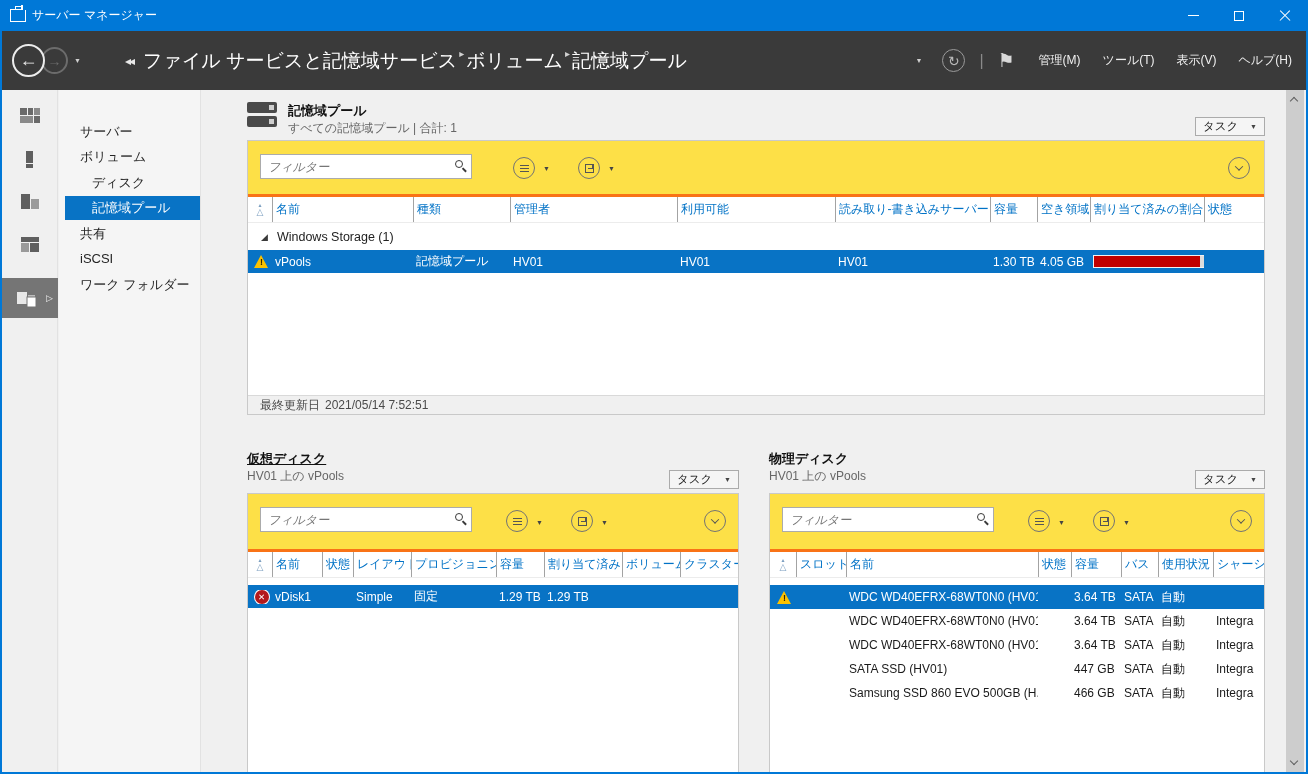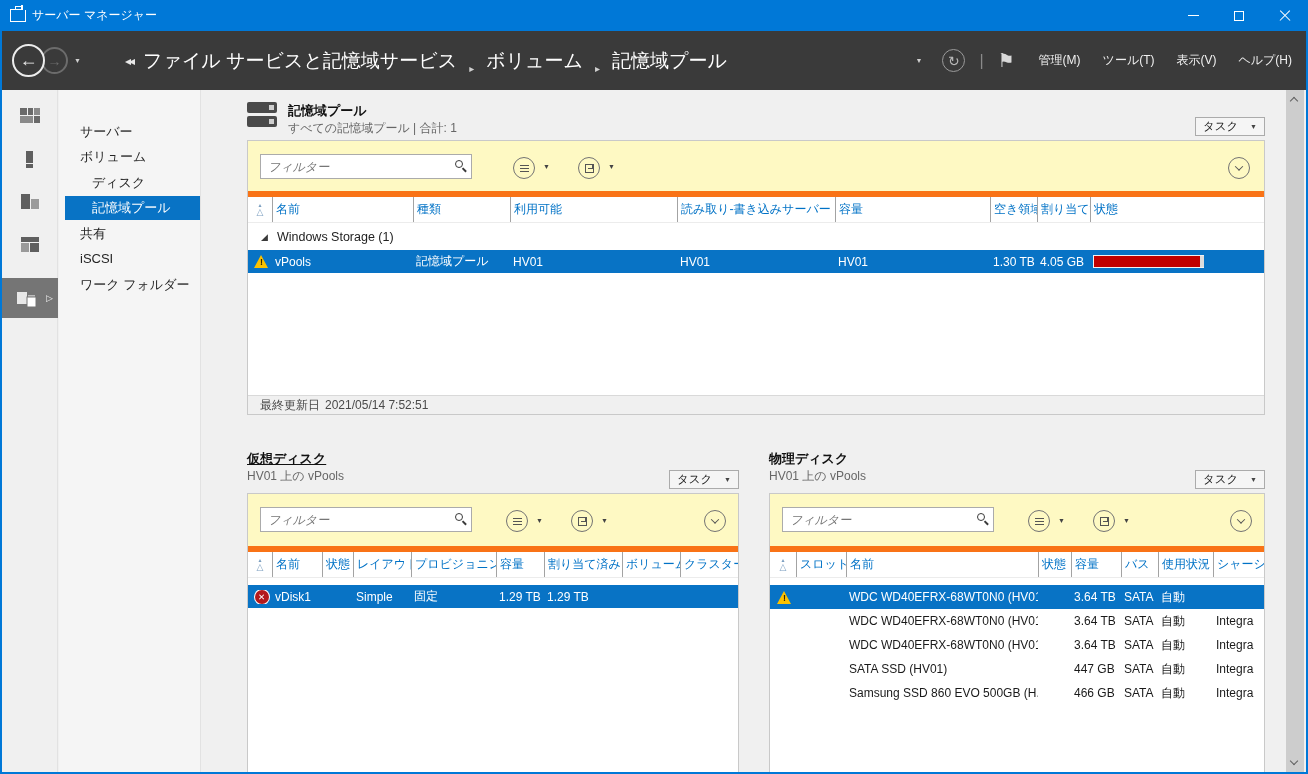--- a/index.html
+++ b/index.html
@@ -23,21 +23,21 @@
   .glyph-close::before { transform:rotate(45deg); } .glyph-close::after { transform:rotate(-45deg); }
 
   
   .cmdbar { position:absolute; left:-2px; top:31px; width:1308px; height:59px; background:#3a3a3a;
             display:flex; align-items:center; color:#fff; }
   .navcircle { border-radius:50%; display:flex; align-items:center; justify-content:center; }
   .back { width:33px; height:33px; border:2px solid #ececec; color:#ececec; font-size:18px; margin-left:12px; z-index:2; background:#3a3a3a; }
   .fwd { width:27px; height:27px; border:2px solid #6c6c6c; color:#6c6c6c; font-size:14px; margin-left:-4px; }
   .caret { font-size:7px; color:#cfcfcf; margin:0 6px; }
   .rewind { color:#e8e8e8; font-size:12px; letter-spacing:-2px; margin:0 10px 0 38px; }
-  .crumbs { font-size:19px; color:#fff; display:flex; align-items:flex-end; gap:12px; white-space:nowrap; }
+  .crumbs { font-size:19px; color:#fff; display:flex; align-items:flex-start; gap:2px; white-space:nowrap; }
   .crumb-sep { font-size:10px; color:#d0d0d0; }
   .cmd-right { margin-left:auto; display:flex; align-items:center; gap:14px; padding-right:16px; }
   .refresh { width:23px; height:23px; border:1px solid #9a9a9a; color:#b9b9b9; font-size:14px; }
   .vsep { color:#8a8a8a; font-size:16px; }
   .flag { font-size:19px; color:#d9d9d9; }
   .menu { display:flex; gap:22px; font-size:12px; color:#f0f0f0; margin-left:10px; }
 
   
   .strip { position:absolute; left:0; top:90px; width:56px; bottom:0; background:#f0f0f0; border-right:1px solid #e2e2e2; }
   .strip-item { width:56px; height:34px; display:flex; align-items:center; justify-content:center; margin-top:9px; }
@@ -51,21 +51,21 @@
   .nav-item.sel { background:#0873c5; color:#fff; }
 
   
   .content { position:absolute; left:218px; top:90px; width:1068px; height:682px; background:#f0f0f0; }
   .sec-title { position:absolute; font-size:13px; font-weight:bold; color:#111; }
   .sec-sub { position:absolute; font-size:12px; color:#666; }
   .tasks { position:absolute; width:70px; height:19px; background:#f5f5f5; border:1px solid #ababab;
            display:flex; align-items:center; justify-content:space-between; padding:0 7px; font-size:11.5px; color:#1a1a1a; }
   .tasks .caret { color:#444; margin:0; }
   .panel { position:absolute; background:#fff; border:1px solid #c9c9c9; overflow:hidden; }
-  .filterbar { background:#fef9c3; border-bottom:6px solid #f97316; position:relative; }
+  .filterbar { background:#fde047; border-bottom:3px solid #f97316; position:relative; }
   .finput { position:absolute; left:12px; top:13px; width:212px; height:25px; border:1px solid #ababab; background:#fff;
             font-size:12px; padding:0 24px 0 7px; font-family:inherit; }
   .finput::placeholder { font-style:italic; color:#767676; }
   .mag { position:absolute; width:8px; height:8px; border:1.5px solid #3a3a3a; border-radius:50%; }
   .mag::after { content:""; position:absolute; width:5px; height:1.5px; background:#3a3a3a; transform:rotate(45deg); left:6px; top:8px; }
   .circ { width:22px; height:22px; border:1px solid #737373; border-radius:50%; display:flex; align-items:center; justify-content:center; position:absolute; background:transparent; }
   .lines { width:9px; height:7px; background:repeating-linear-gradient(to bottom,#555 0 1px,transparent 1px 3px); }
   .floppy { width:9px; height:9px; border:1px solid #555; position:relative; }
   .floppy::after { content:""; position:absolute; left:2px; top:0; width:4px; height:3px; border-bottom:1px solid #555; border-right:1px solid #555; }
   .chev { display:inline-block; width:6px; height:6px; border-right:1.6px solid #555; border-bottom:1.6px solid #555; transform:rotate(45deg) translate(-1px,-1px); }
@@ -232,20 +232,21 @@
       </div>
       <div class="thead" style="grid-template-columns:24px 141px 97px 167px 158px 155px 47px 53px 114px 1fr;">
         <div>
             <span class="sort-ico">
               <span class="a1">▴</span>
               <span class="a2">△</span>
             </span>
           </div>
         <div>名前</div>
         <div>種類</div>
+        <div>管理者</div>
         <div>利用可能</div>
         <div>読み取り-書き込みサーバー</div>
         <div>容量</div>
         <div>空き領域</div>
         <div>割り当て済みの割合</div>
         <div>状態</div>
       </div>
       <div class="grouprow">
         <span class="exp-tri">◢</span>
         <span>Windows Storage (1)</span>

